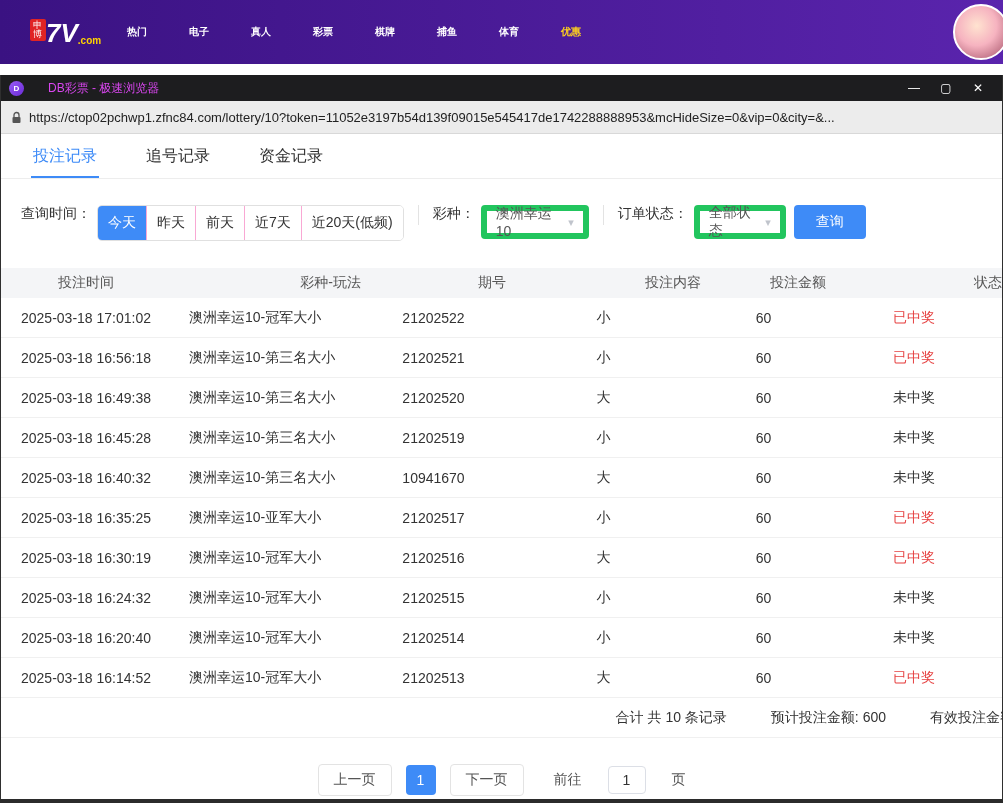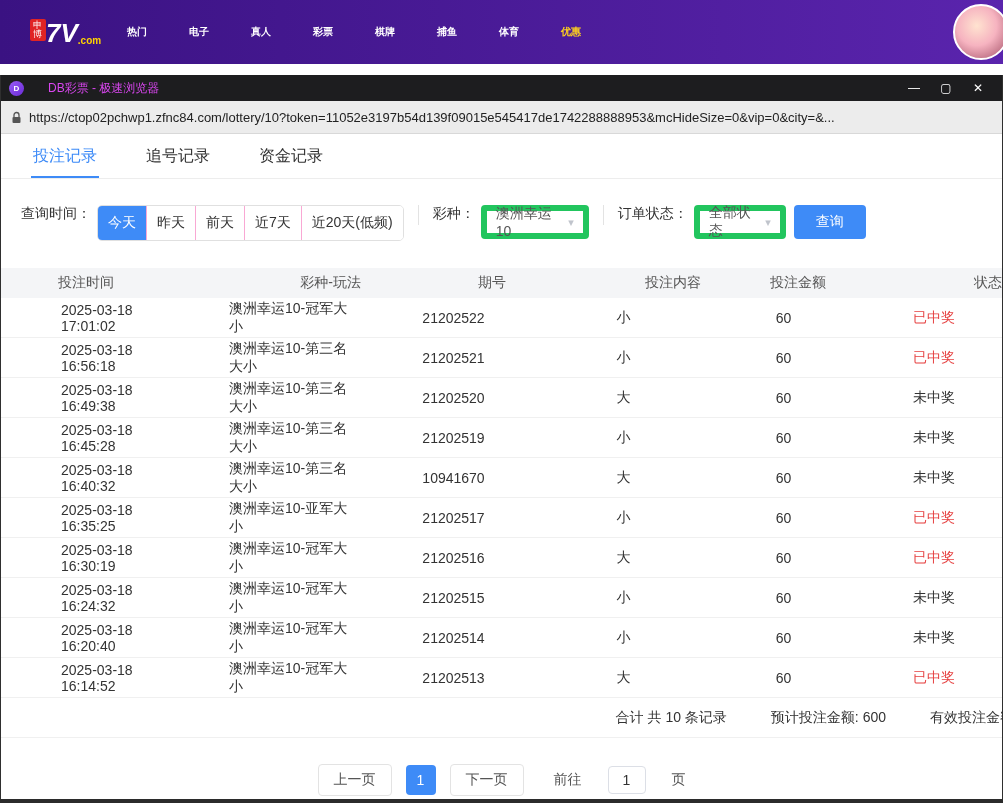--- a/index.html
+++ b/index.html
@@ -67,21 +67,21 @@
   .search-btn { width:72px; height:34px; background:#3e8bf7; color:#fff; border:none;
     border-radius:4px; font-size:14px; margin-left:8px; cursor:pointer; font-family:inherit; }
 
   
   .table { margin-top:27px; flex:none; }
   .thead, .trow { display:grid; grid-template-columns:170px 190px 145px 195px 125px 1fr;
     align-items:center; }
   .thead { height:30px; background:#f4f5f7; font-size:14px; color:#555; }
   .thead span { text-align:right; }
   .trow { height:40px; font-size:14px; color:#333; border-bottom:1px solid #f0f0f0; }
-  .trow span { text-align:center;margin-left:40px; }
+  .trow span { text-align:center; }
   .trow span:nth-child(1), .thead span:nth-child(1) { text-align:left; padding-left:20px; }
   .trow span:nth-child(2) { text-align:left; padding-left:18px; }
   .thead span:nth-child(1) { text-align:center; padding-left:0; }
   .won { color:#e64242; }
 
   
   .summary { height:40px; display:flex; align-items:center; justify-content:flex-end;
     gap:44px; font-size:14px; color:#333; border-bottom:1px solid #f0f0f0; overflow:hidden; flex:none; }
   .summary .clip { width:72px; white-space:nowrap; overflow:hidden; flex:none; }
 

